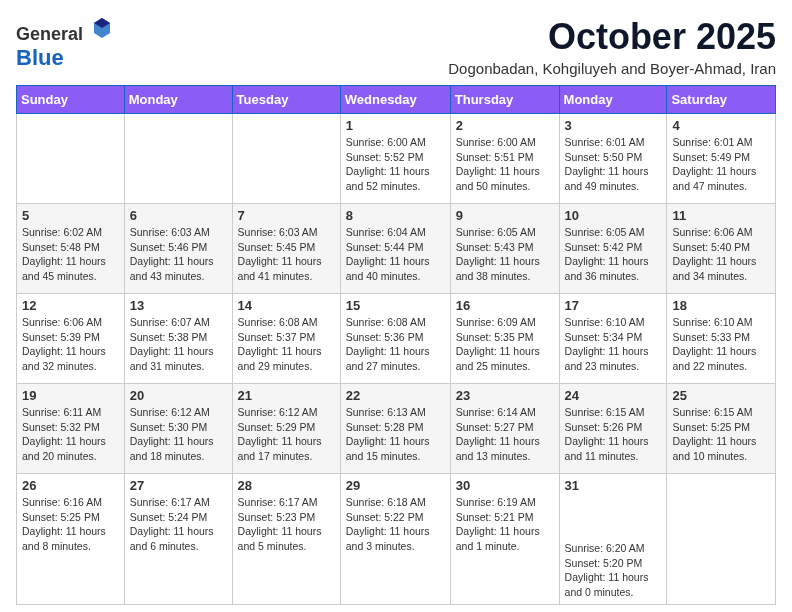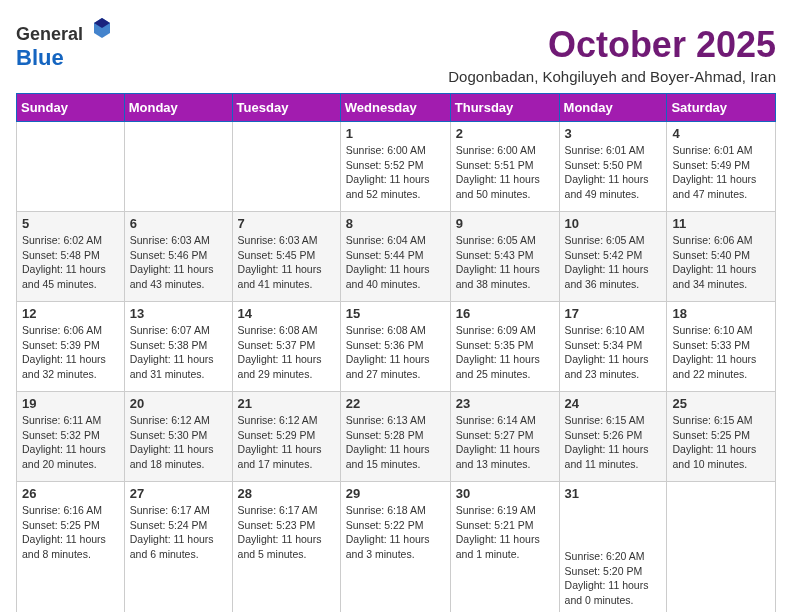--- a/index.html
+++ b/index.html
@@ -34,35 +34,34 @@
       width: 24px;
       height: 24px;
       margin-left: 2px;
     }
     .title-section {
       text-align: right;
     }
     .month-year {
       font-size: 36px;
       font-weight: bold;
-      color: #701a75;
-      margin-top: 8px;
+      color: #0f172a;
     }
     .location {
       font-size: 15px;
       color: #333;
       margin-top: 2px;
     }
     .calendar-table {
       width: 100%;
       border-collapse: collapse;
       font-size: 11px;
     }
     .calendar-table th {
-      background-color: #a21caf;
+      background-color: #8b5cf6;
       color: #fff;
       padding: 6px 4px;
       text-align: left;
       font-size: 13px;
       font-weight: 600;
       border: 1px solid #1565c0;
     }
     .calendar-table td {
       border: 1px solid #ccc;
       padding: 4px 5px;

